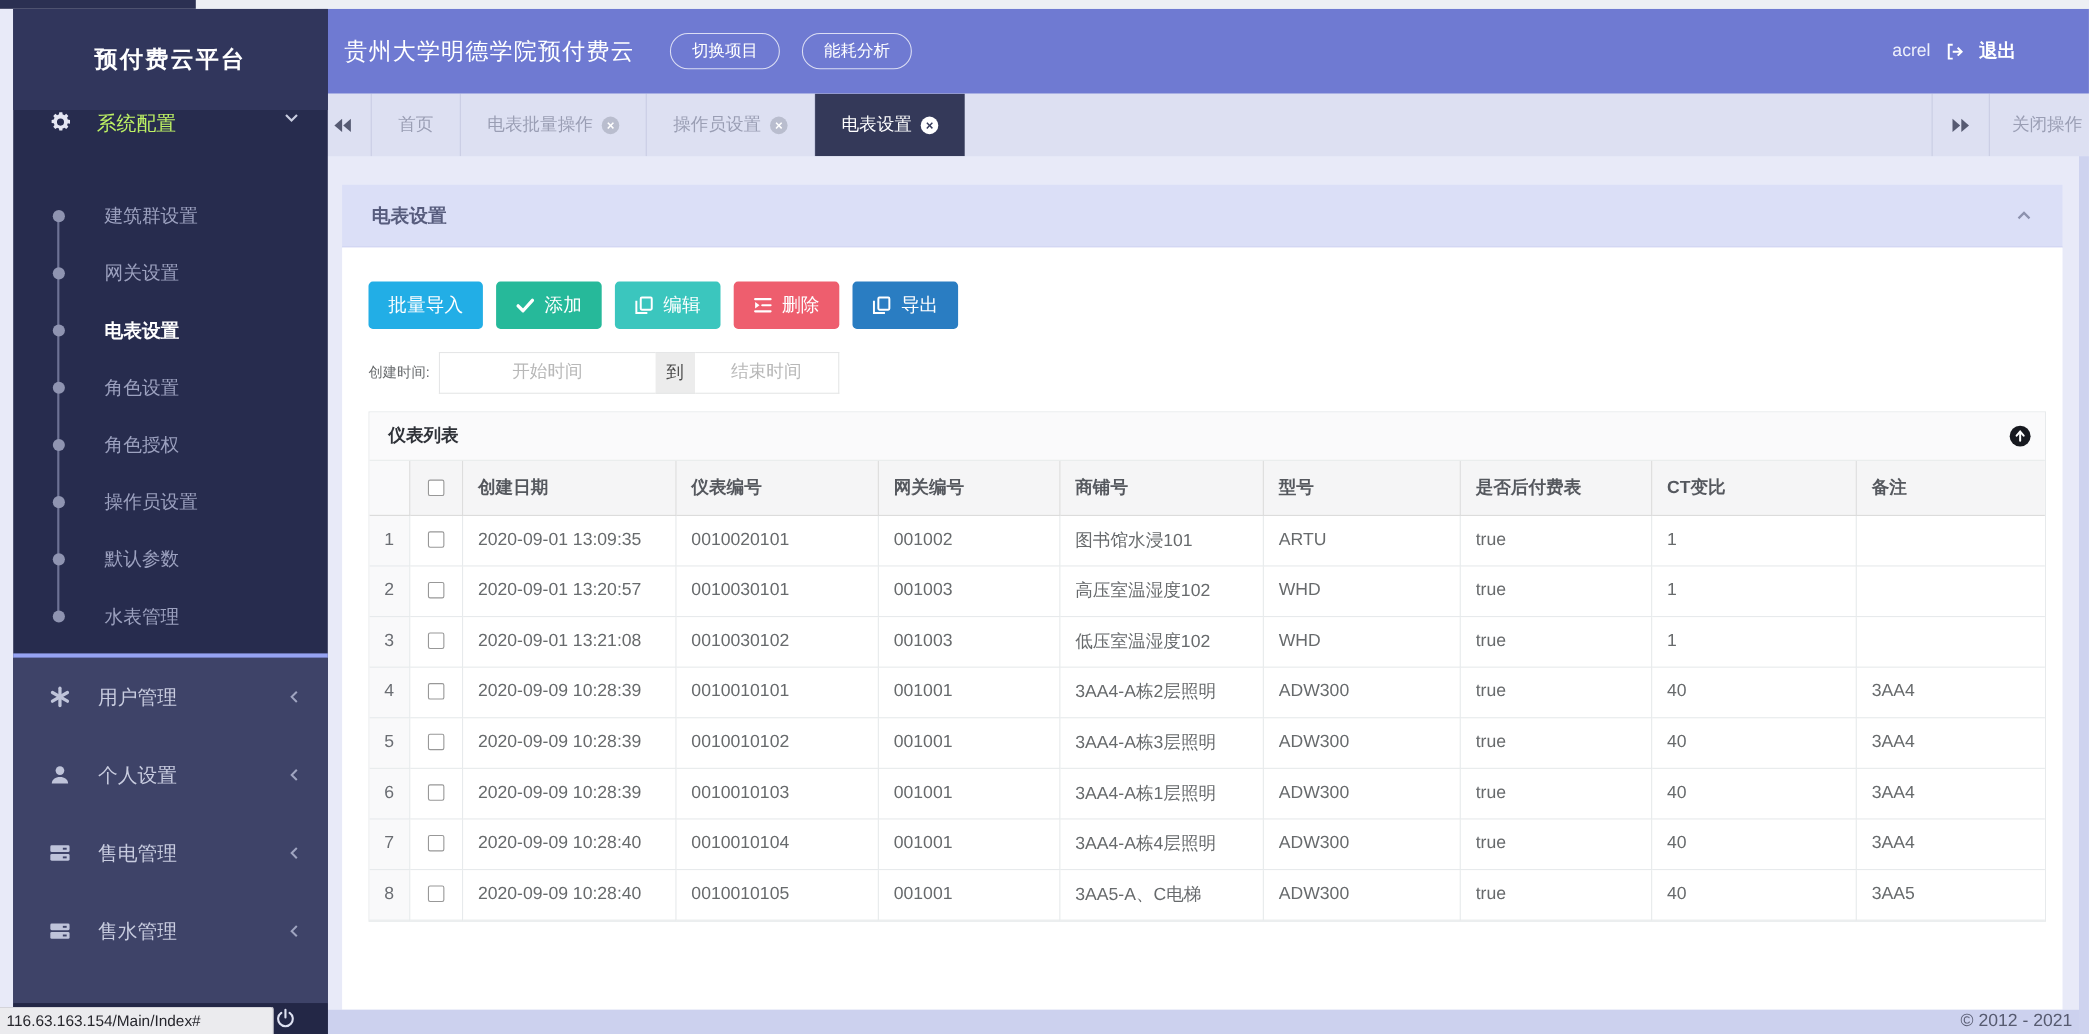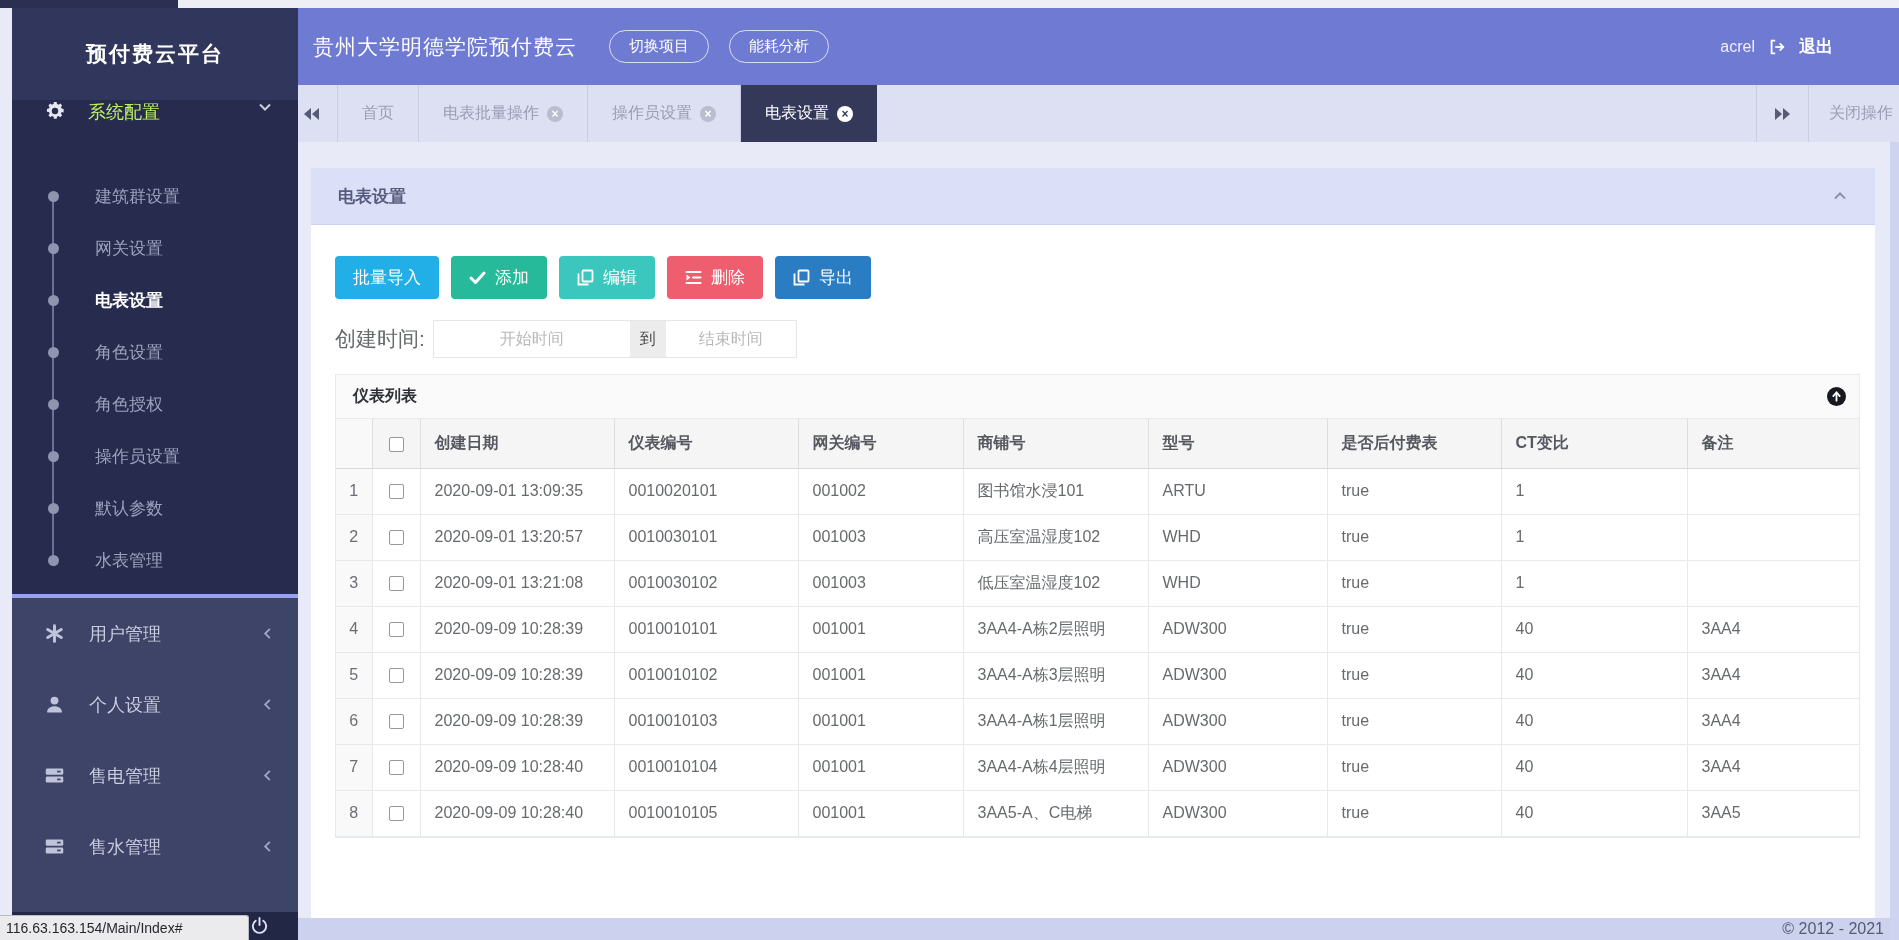--- a/index.html
+++ b/index.html
@@ -71,21 +71,21 @@
   .btn-row{display:flex;gap:12px;margin-bottom:21px}
   .btn{height:43px;border:none;border-radius:4px;color:#fff;font-size:17px;display:flex;align-items:center;gap:9px;padding:0 18px;cursor:pointer;font-family:inherit}
   .btn .bic{width:17px;height:17px;flex:none}
   .btn-import{background:#22aee6}
   .btn-add{background:#26b99a}
   .btn-edit{background:#3bc6be}
   .btn-del{background:#ee5e6e}
   .btn-export{background:#2a7dc2}
 
   .date-row{display:flex;align-items:center;margin-bottom:16px}
-  .date-label{font-size:21px;color:#676a6c;margin-right:8px}
+  .date-label{font-size:13px;color:#676a6c;margin-right:8px}
   .dinput{height:38px;border:1px solid #e5e6e7;background:#fff;font-size:16px;text-align:center;color:#333;font-family:inherit;outline:none}
   .dinput::placeholder{color:#b8b8b8}
   .d-start{width:197px;border-right:none}
   .d-to{width:36px;height:38px;background:#ececec;border-top:1px solid #e5e6e7;border-bottom:1px solid #e5e6e7;
      display:flex;align-items:center;justify-content:center;font-size:16px;color:#4a4a4a}
   .d-end{width:131px;border-left:none}
 
   .search-row{display:flex;margin-bottom:31px}
   .search-input{flex:1;height:44px;border:1px solid #e5e6e7;background:#fff;padding:0 14px;font-size:17px;color:#333;font-family:inherit;outline:none}
   .search-input::placeholder{color:#b5b5b5}

